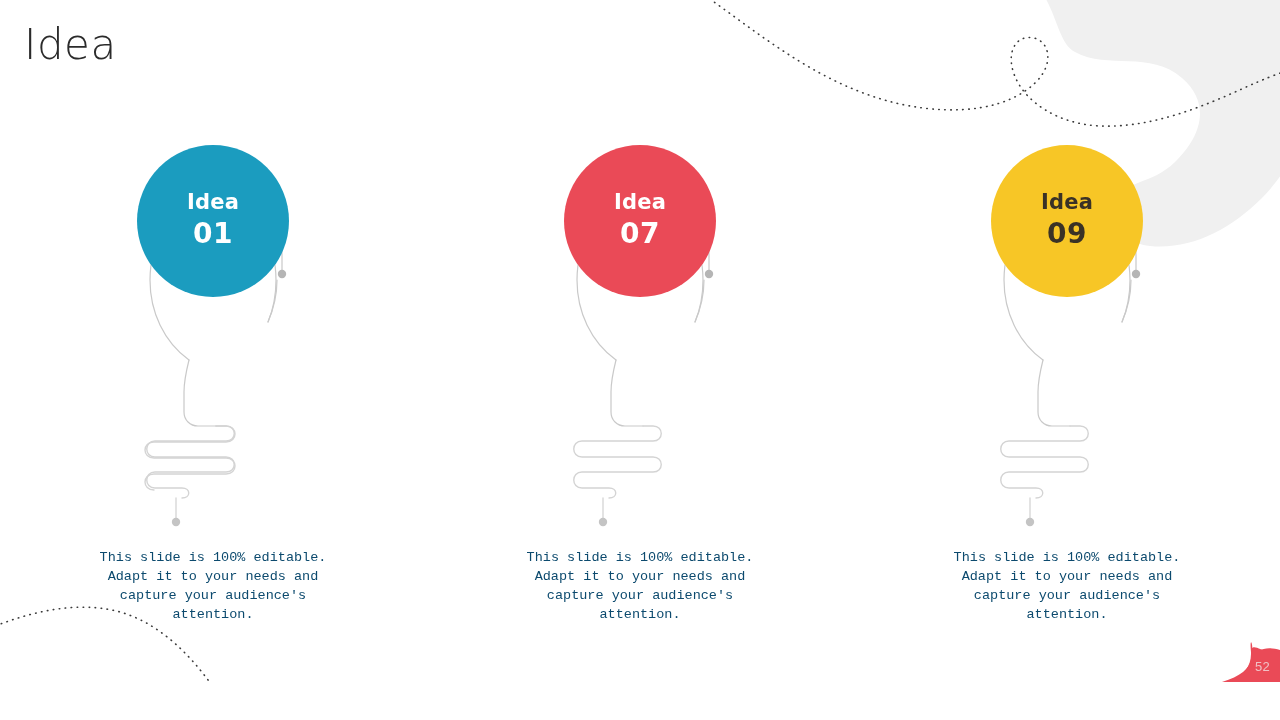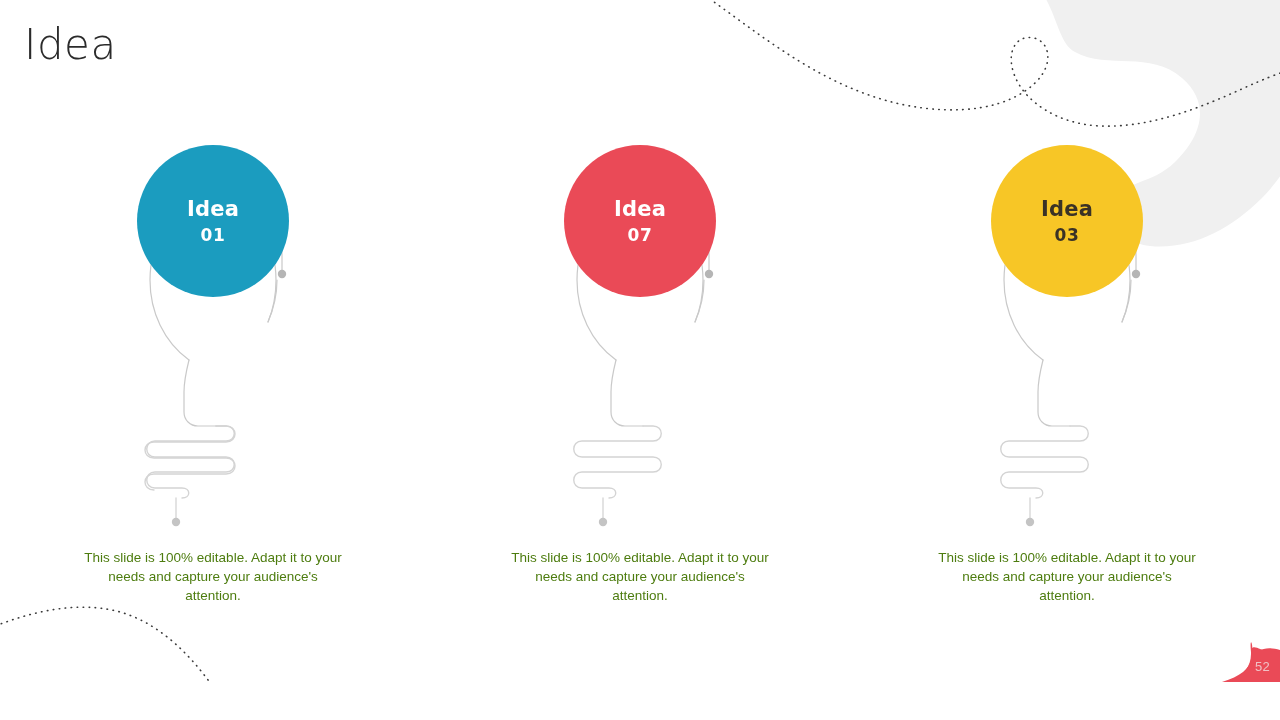--- a/index.html
+++ b/index.html
@@ -101,39 +101,39 @@
 
   .idea-label {
     font-size: 21px;
     font-weight: bold;
     line-height: 1.32;
     letter-spacing: 0.2px;
     font-family: "DejaVu Sans", sans-serif;
     text-align: center;
   }
   .idea-number {
-    font-size: 17px;
+    font-size: 28px;
     font-weight: bold;
     line-height: 1.32;
     letter-spacing: 0.6px;
     font-family: "DejaVu Sans", sans-serif;
     text-align: center;
   }
 
   .body-text {
     position: absolute;
     left: 50%;
     top: 548px;
     width: 260px;
     margin-left: -130px;
     text-align: center;
     font-size: 13.5px;
     line-height: 19px;
-    color: #4d7c0f;
-    font-family: Liberation Sans, sans-serif;
+    color: #0c4a6e;
+    font-family: Liberation Mono, monospace;
   }
 
   
   .page-number {
     position: absolute;
     right: 10px;
     bottom: 8px;
     font-size: 13px;
     color: #f0c0c4;
     font-family: "Liberation Sans", sans-serif;
@@ -265,21 +265,21 @@
                    L67,352 C56,352 56,368 67,368 L94,368
                    C103,368 103,378 94,378" fill="none" stroke="#d4d4d4" stroke-width="1.4" stroke-linecap="round" stroke-linejoin="round"></path>
           <path d="M88,378 L88,398" fill="none" stroke="#d4d4d4" stroke-width="1.3" stroke-linecap="round"></path>
           <circle cx="88" cy="402" r="4.2" fill="#c4c4c4"></circle>
           <path d="M180,202 C186,188 189,174 189,160" fill="none" stroke="#c9c9c9" stroke-width="1.2" stroke-linecap="round"></path>
           <path d="M189,96 C193,110 194,122 194,136 L194,150" fill="none" stroke="#c9c9c9" stroke-width="1.2" stroke-linecap="round"></path>
           <circle cx="194" cy="154" r="4.2" fill="#b5b5b5"></circle>
         </svg>
         <div class="idea-circle" style="background:#f7c626;">
           <div class="idea-label" style="color:#3a3226;">Idea</div>
-          <div class="idea-number" style="color:#3a3226;">03</div>
+          <div class="idea-number" style="color:#3a3226;">09</div>
         </div>
       </div>
       <div class="body-text">This slide is 100% editable. Adapt it to your needs and capture your audience's attention.</div>
     </div>
 
   </div>
 
   <div class="page-number">52</div>
 
 </div>

